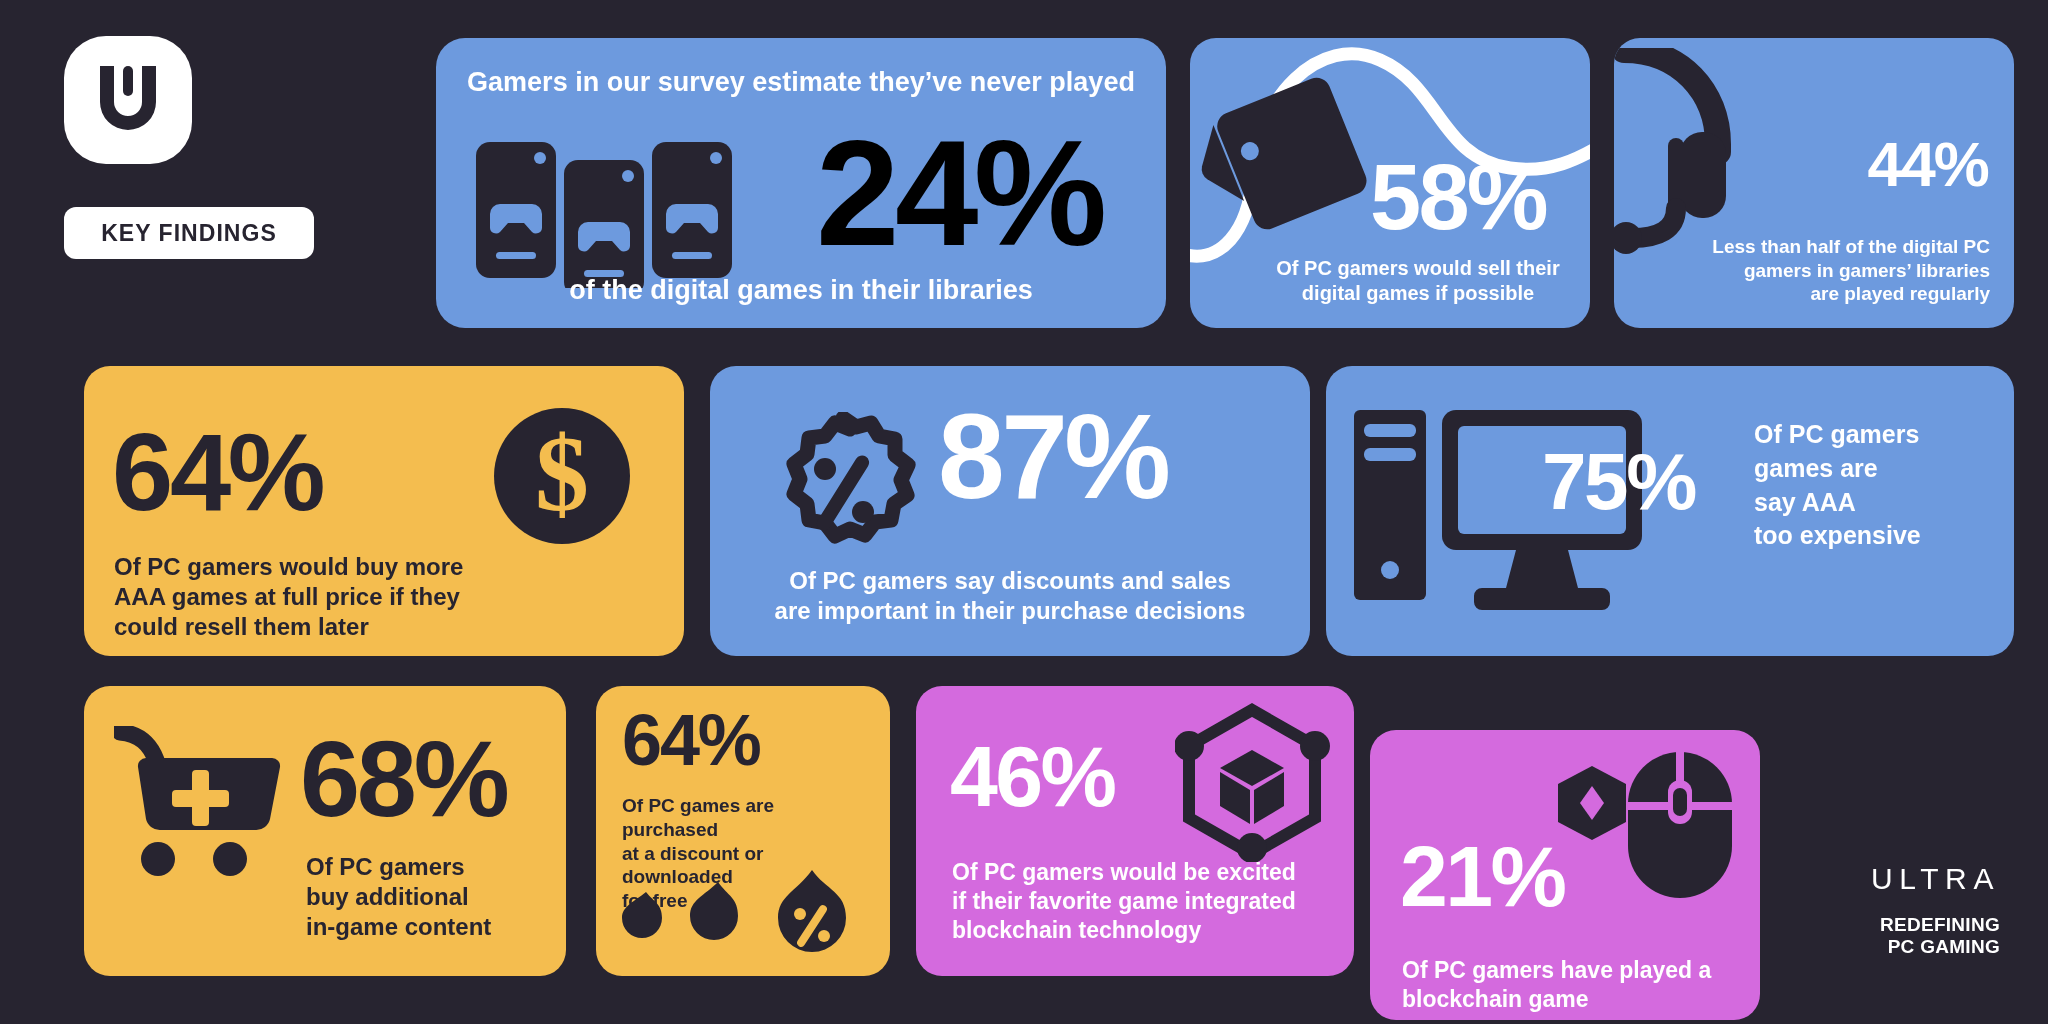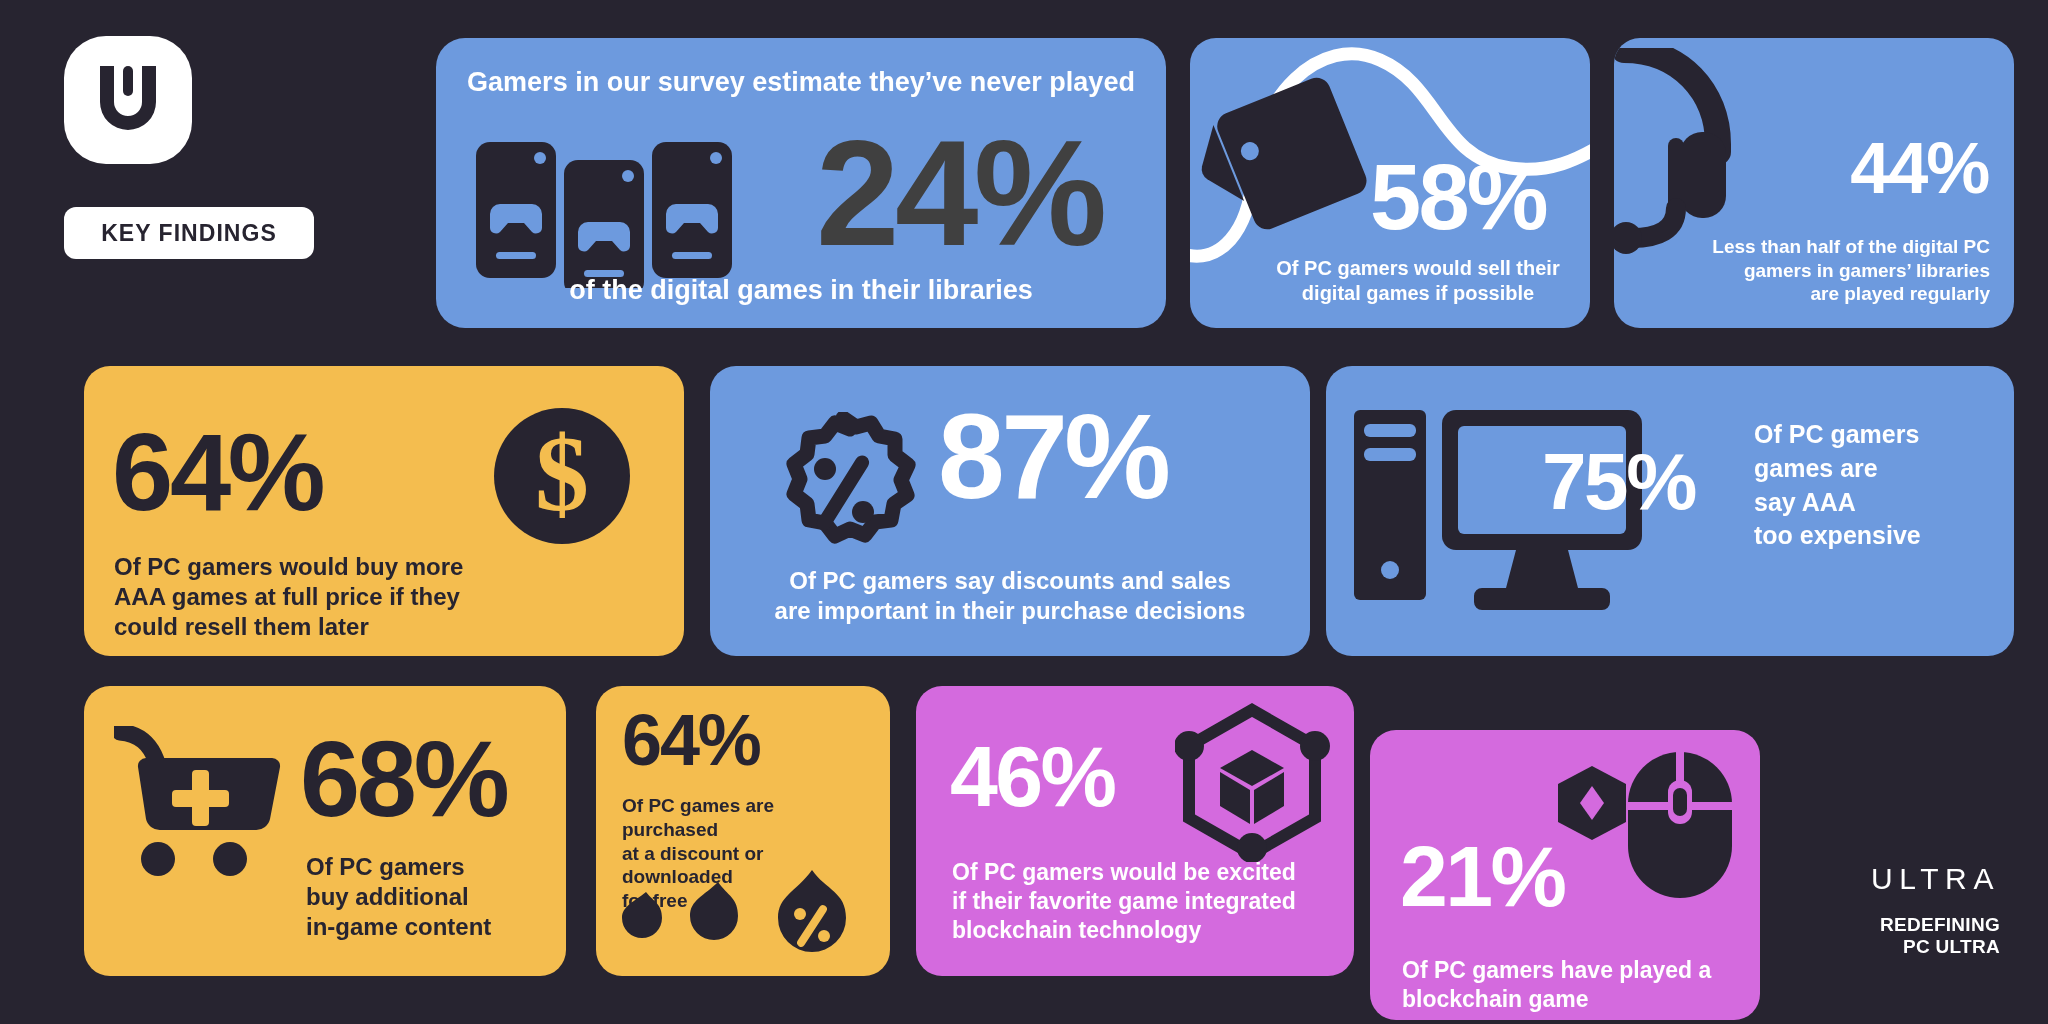--- a/index.html
+++ b/index.html
@@ -46,36 +46,36 @@
   #card-24 { left:436px; top:38px; width:730px; height:290px;border-radius:29px; }
   #card-24 .head {
     position:absolute; top:29px; left:0; right:0; text-align:center;
     font-size:27px; font-weight:bold; color:#fff;
   }
   #card-24 .foot {
     position:absolute; bottom:22px; left:0; right:0; text-align:center;
     font-size:27px; font-weight:bold; color:#fff;
   }
   #card-24 .num {
-    position:absolute; left:380px; top:88px; font-size:150px; color:#404040;
+    position:absolute; left:380px; top:88px; font-size:150px; color:#000000;
   }
   .phones { position:absolute; left:38px; top:100px; }
 
   
   #card-58 { left:1190px; top:38px; width:400px; height:290px; }
   #card-58 .num { position:absolute; left:180px; top:118px; font-size:92px; color:#fff; }
   #card-58 .cap {
     position:absolute; right:22px; bottom:22px; width:300px;
     text-align:center; font-size:20px; color:#fff;
   }
   #card-58 .tagwrap { position:absolute; left:0; top:0; width:400px; height:290px; }
 
   
   #card-44 { left:1614px; top:38px; width:400px; height:290px; }
-  #card-44 .num { position:absolute; right:26px; top:98px; font-size:72px; color:#fff; }
+  #card-44 .num { position:absolute; right:26px; top:98px; font-size:63px; color:#fff; }
   #card-44 .cap {
     position:absolute; right:24px; bottom:22px; width:300px;
     text-align:right; font-size:19px; color:#fff;
   }
   #card-44 .headsetwrap { position:absolute; left:-8px; top:10px; }
 
   
   #card-64a { left:84px; top:366px; width:600px; height:290px; }
   #card-64a .num { position:absolute; left:28px; top:56px; font-size:110px; color:#272430; }
   #card-64a .cap {
@@ -371,16 +371,16 @@
     <div class="big num">21%</div>
     <div class="cap">
       <div>Of PC gamers have played a</div>
       <div>blockchain game</div>
     </div>
   </div>
 
   <div id="brand">
     <div class="wordmark">ULTRA</div>
     <div class="tag1">REDEFINING</div>
-    <div class="tag2">PC ULTRA</div>
+    <div class="tag2">PC GAMING</div>
   </div>
 
 </div>
 
 </body></html>

